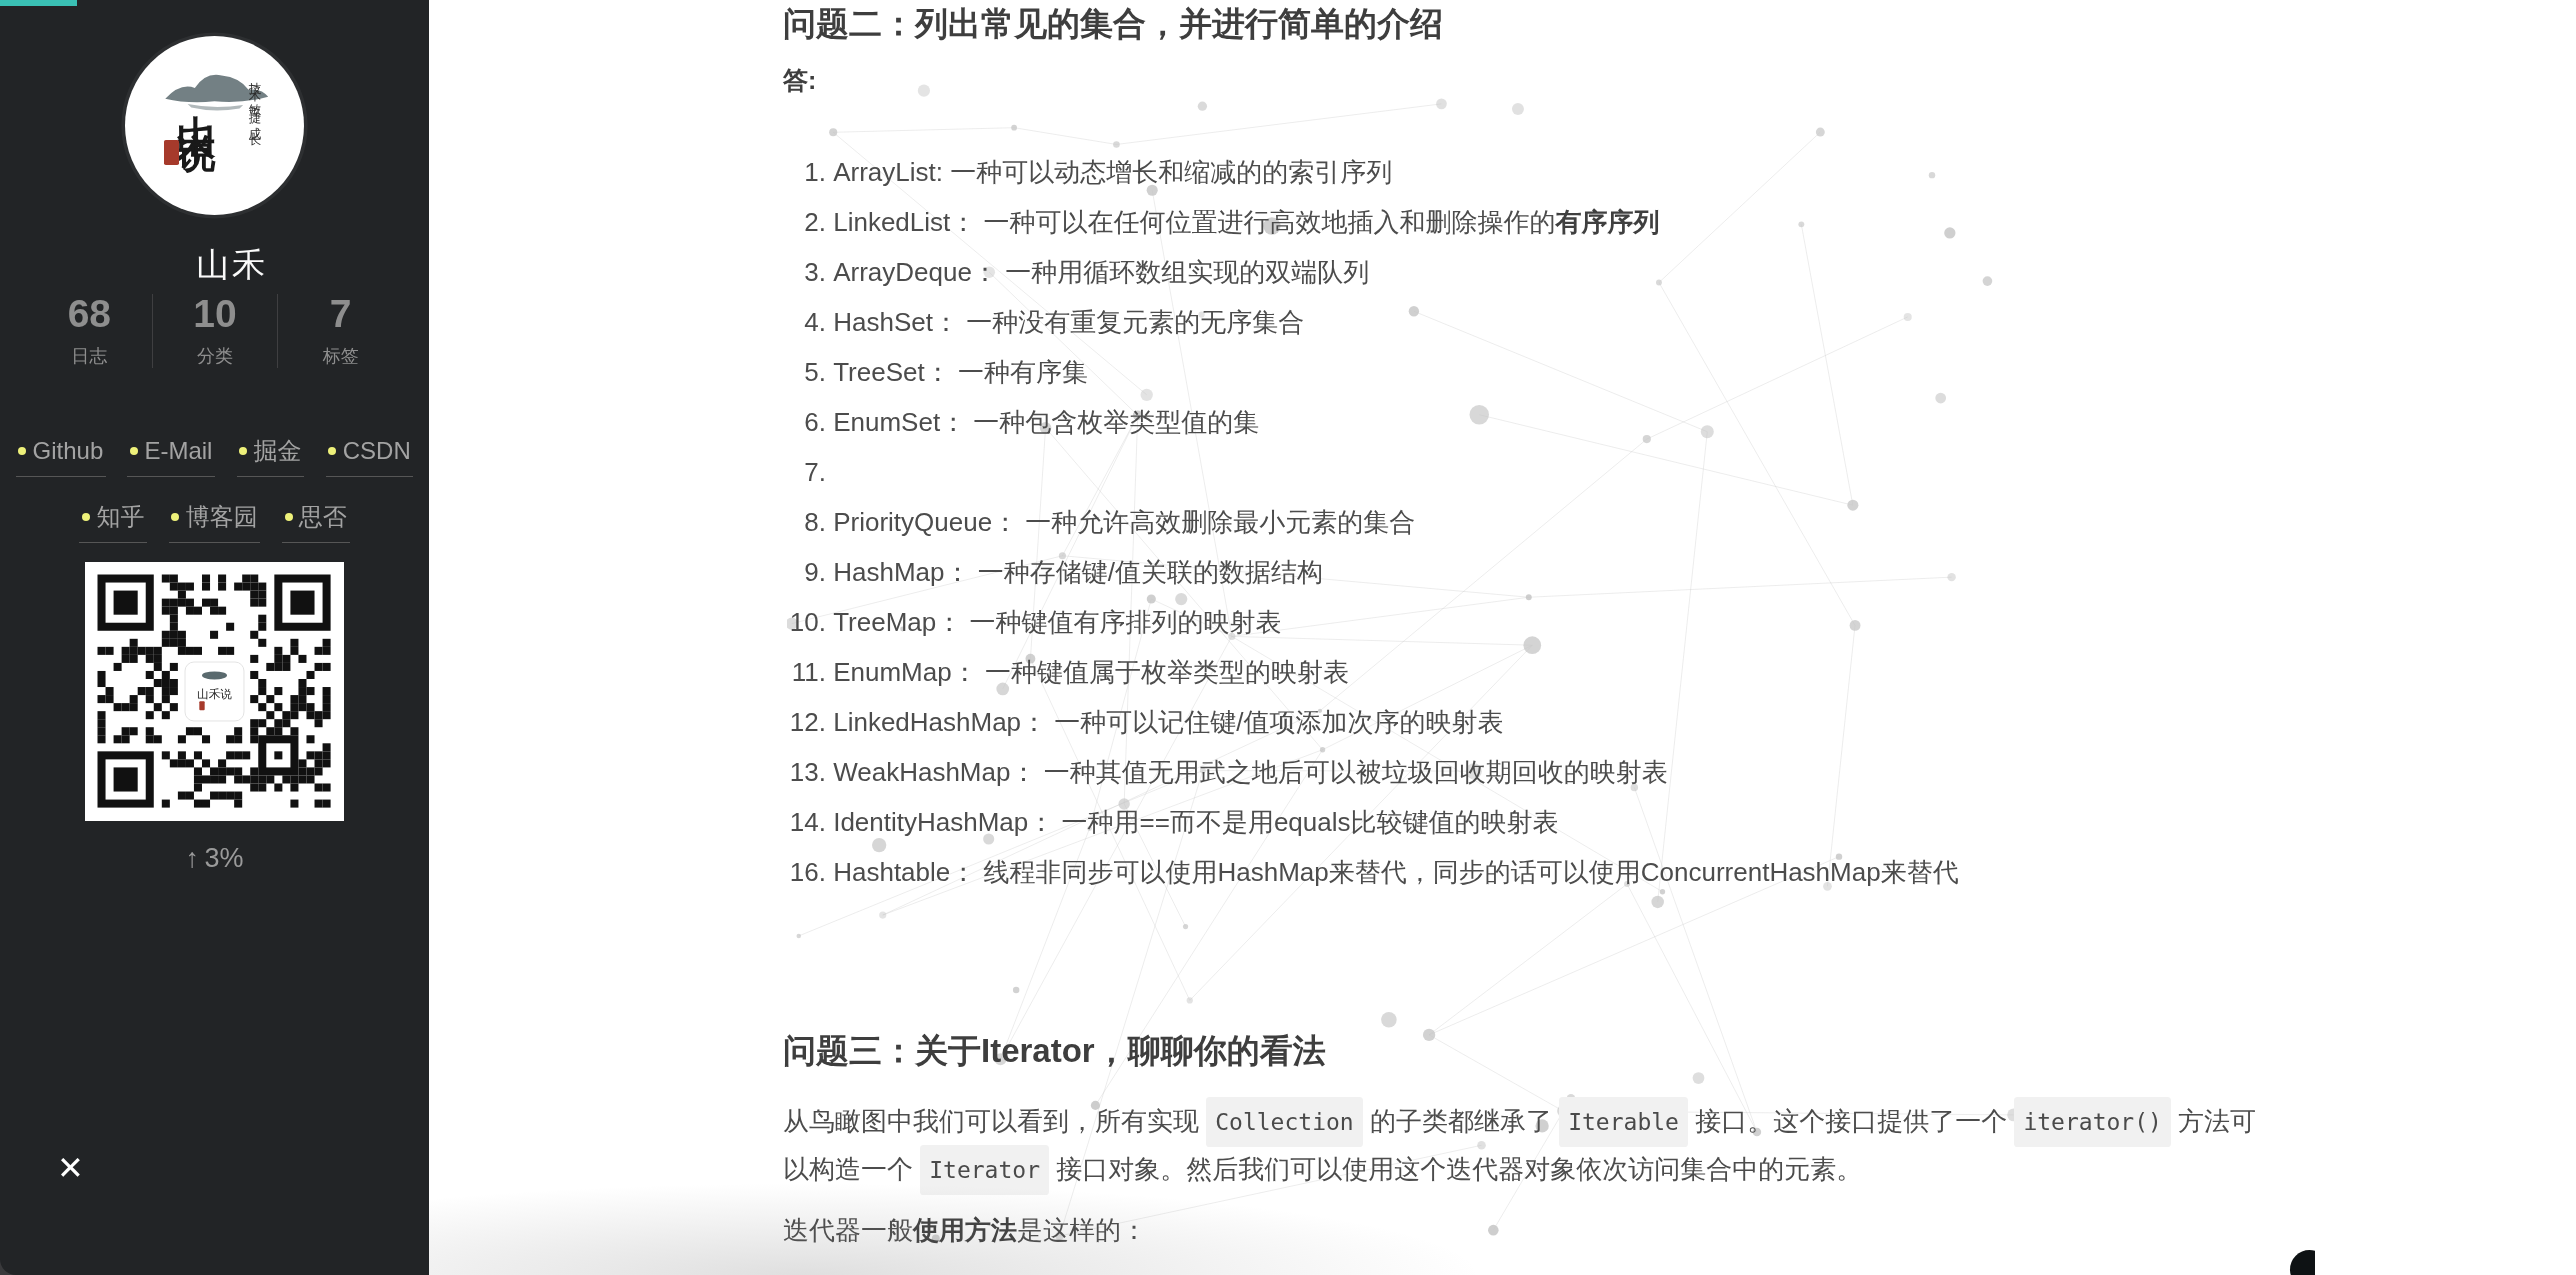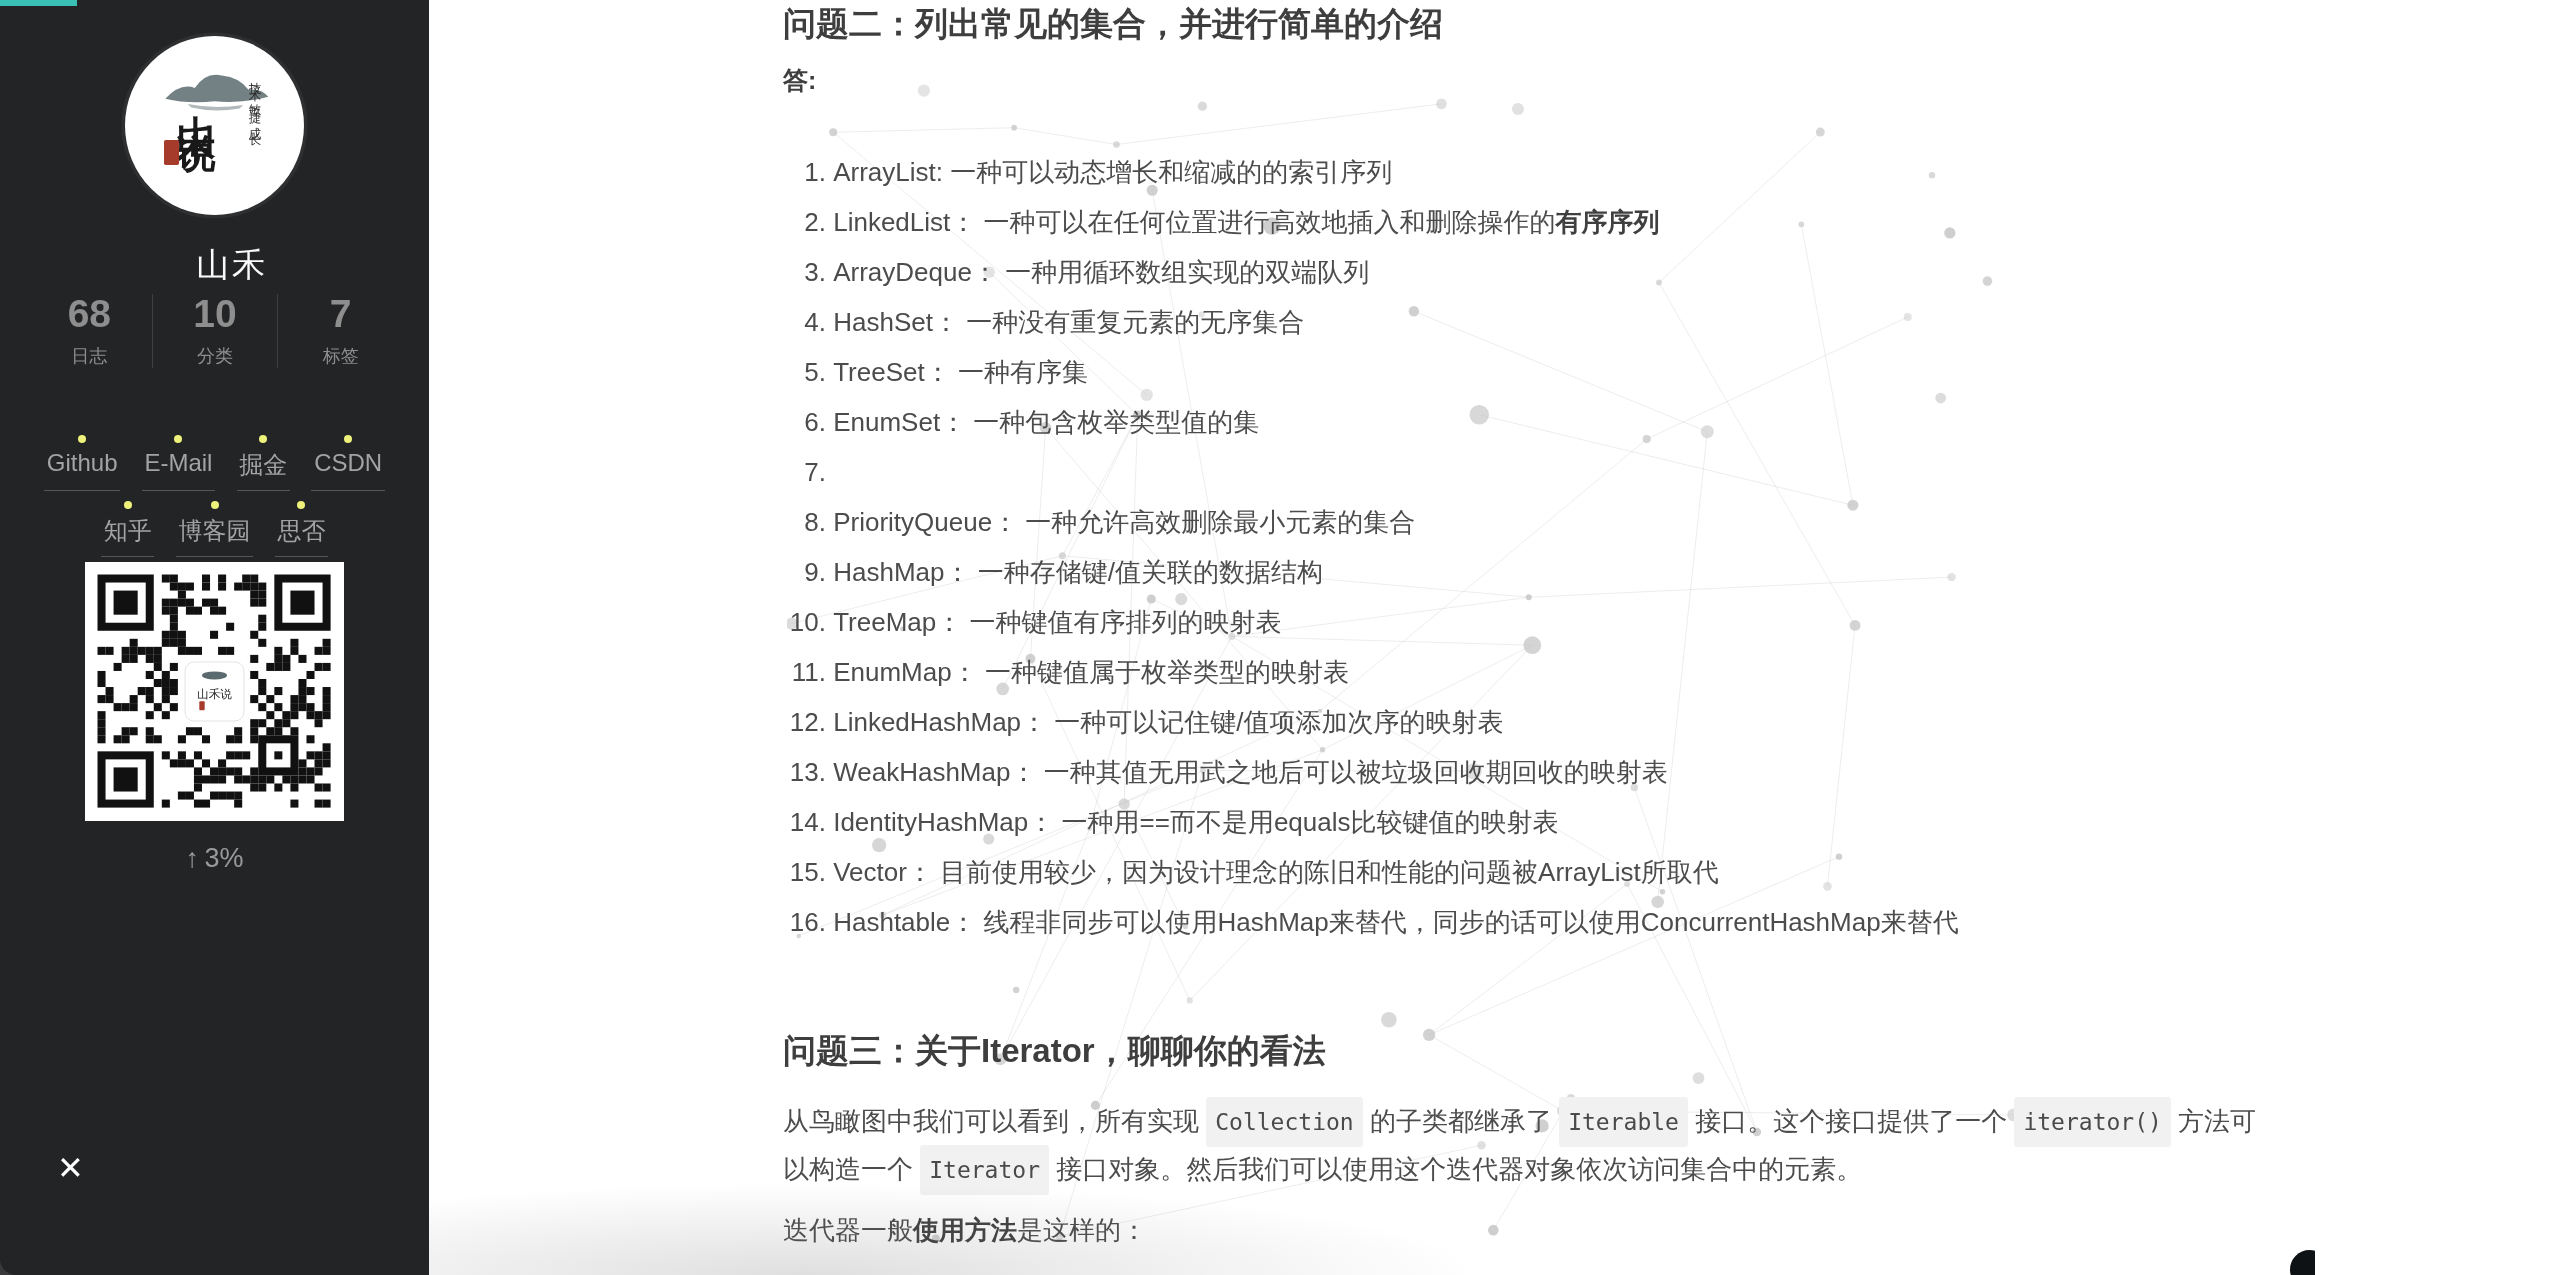--- a/index.html
+++ b/index.html
@@ -24,21 +24,21 @@
   .site-name{position:absolute;top:243px;width:464px;text-align:center;font-size:33px;color:#fafafa;letter-spacing:2.7px;}
   .stats{position:absolute;top:294px;left:27px;width:376px;display:flex;}
   .stat{flex:1;text-align:center;color:#8e8e8e;}
   .stat + .stat{border-left:0.9px solid #3f3f41;}
   .stat-value{font-size:39px;font-weight:bold;line-height:1;}
   .stat-label{font-size:18px;margin-top:10.7px;}
   .links{position:absolute;left:0;width:429px;display:flex;justify-content:center;gap:21.5px;}
   .links.row1{top:435px;}
   .links.row2{top:501px;}
   .link{display:flex;align-items:center;gap:6.3px;color:#a3a3a3;font-size:24px;
-    padding:0 2.7px 9px 2.7px;border-bottom:0.9px solid #565656;cursor:pointer;flex-direction:column;}
+    padding:0 2.7px 9px 2.7px;border-bottom:0.9px solid #565656;cursor:pointer;}
   .dot{width:8px;height:8px;border-radius:50%;background:#eef17a;flex:0 0 auto;}
   .qr{position:absolute;left:85px;top:562px;width:259px;height:259px;background:#ffffff;}
   .scroll-pct{position:absolute;top:843px;width:429px;text-align:center;color:#9a9a9a;font-size:27px;}
   .scroll-pct .arrow{font-weight:bold;margin-right:5.4px;}
   .close-btn{position:absolute;left:57px;top:1152px;color:#ffffff;font-size:32px;line-height:1;cursor:pointer;}
   
   .main{position:absolute;left:429px;top:0;width:1886px;height:1275px;background:#ffffff;overflow:hidden;}
   .particles{position:absolute;left:358px;top:45px;z-index:1;}
   .h2{position:absolute;left:354px;font-size:33px;font-weight:bold;color:#3e3e3e;z-index:2;white-space:nowrap;}
   .h2.q2{top:-27px;line-height:47px;}
@@ -544,24 +544,20 @@
       </div>
       <div class="qrow">
         <span class="qnum">13.</span>
         <span><span>WeakHashMap： 一种其值无用武之地后可以被垃圾回收期回收的映射表</span></span>
       </div>
       <div class="qrow">
         <span class="qnum">14.</span>
         <span><span>IdentityHashMap： 一种用==而不是用equals比较键值的映射表</span></span>
       </div>
       <div class="qrow">
-        <span class="qnum">15.</span>
-        <span><span>Vector： 目前使用较少，因为设计理念的陈旧和性能的问题被ArrayList所取代</span></span>
-      </div>
-      <div class="qrow">
         <span class="qnum">16.</span>
         <span><span>Hashtable： 线程非同步可以使用HashMap来替代，同步的话可以使用ConcurrentHashMap来替代</span></span>
       </div>
     </div>
 
   <h2 class="h2 q3">问题三：关于Iterator，聊聊你的看法</h2>
   <p class="para" id="para"><span>从鸟瞰图中我们可以看到，所有实现 </span><code>Collection</code><span> 的子类都继承了 </span><code>Iterable</code><span> 接口。这个接口提供了一个 </span><code>iterator()</code><span> 方法可</span><br><span>以构造一个 </span><code>Iterator</code><span> 接口对象。然后我们可以使用这个迭代器对象依次访问集合中的元素。</span></p>
   <div class="usage" id="usage"><span>迭代器一般</span><b>使用方法</b><span>是这样的：</span></div>
 
   <div class="bottom-shadow"></div>

